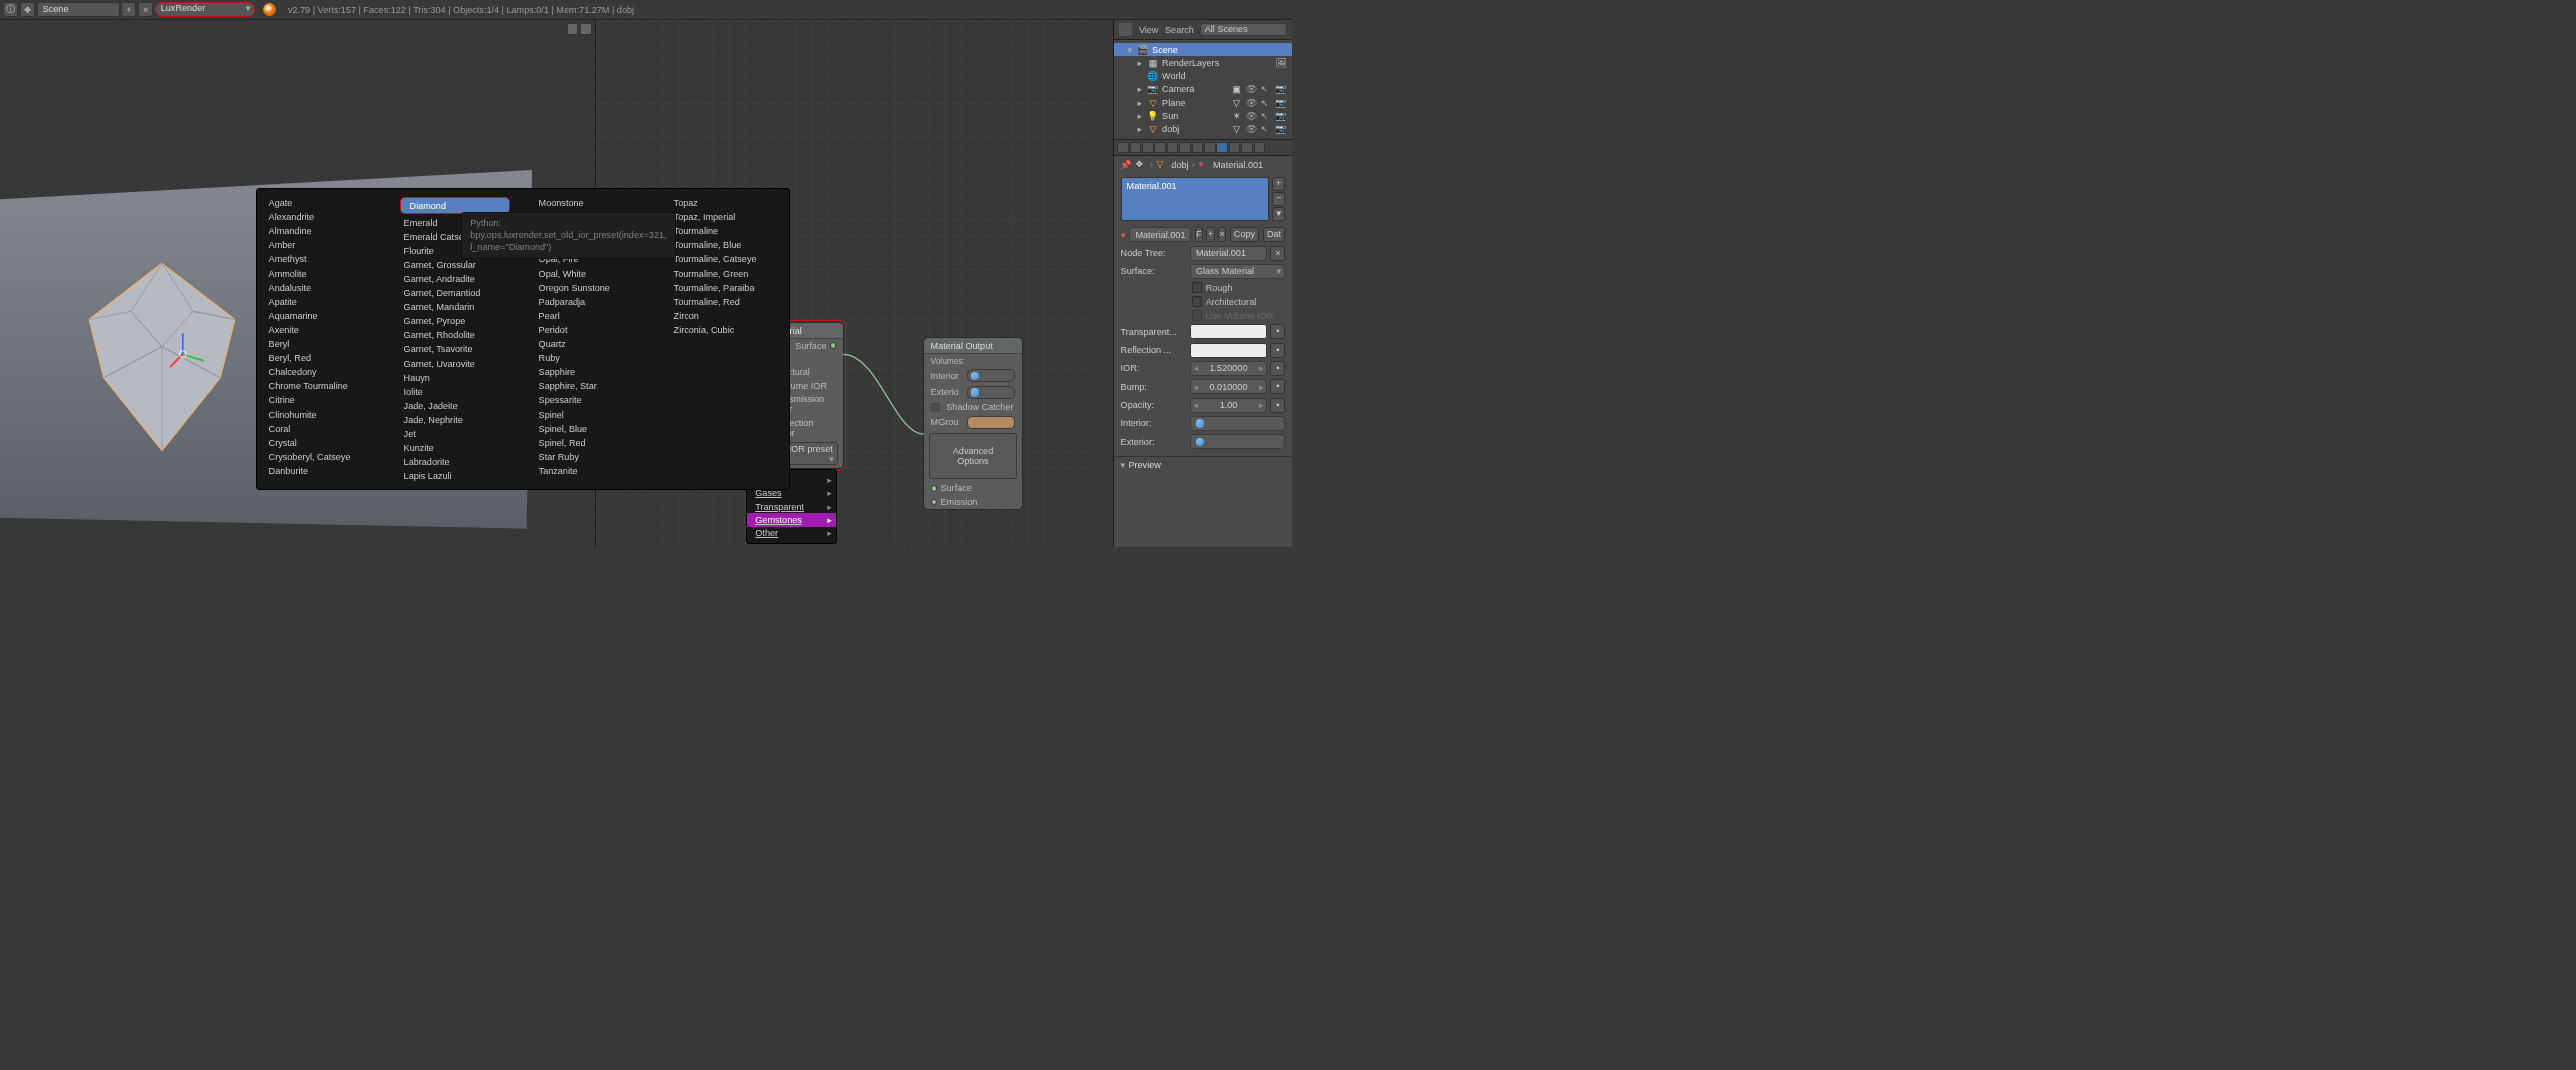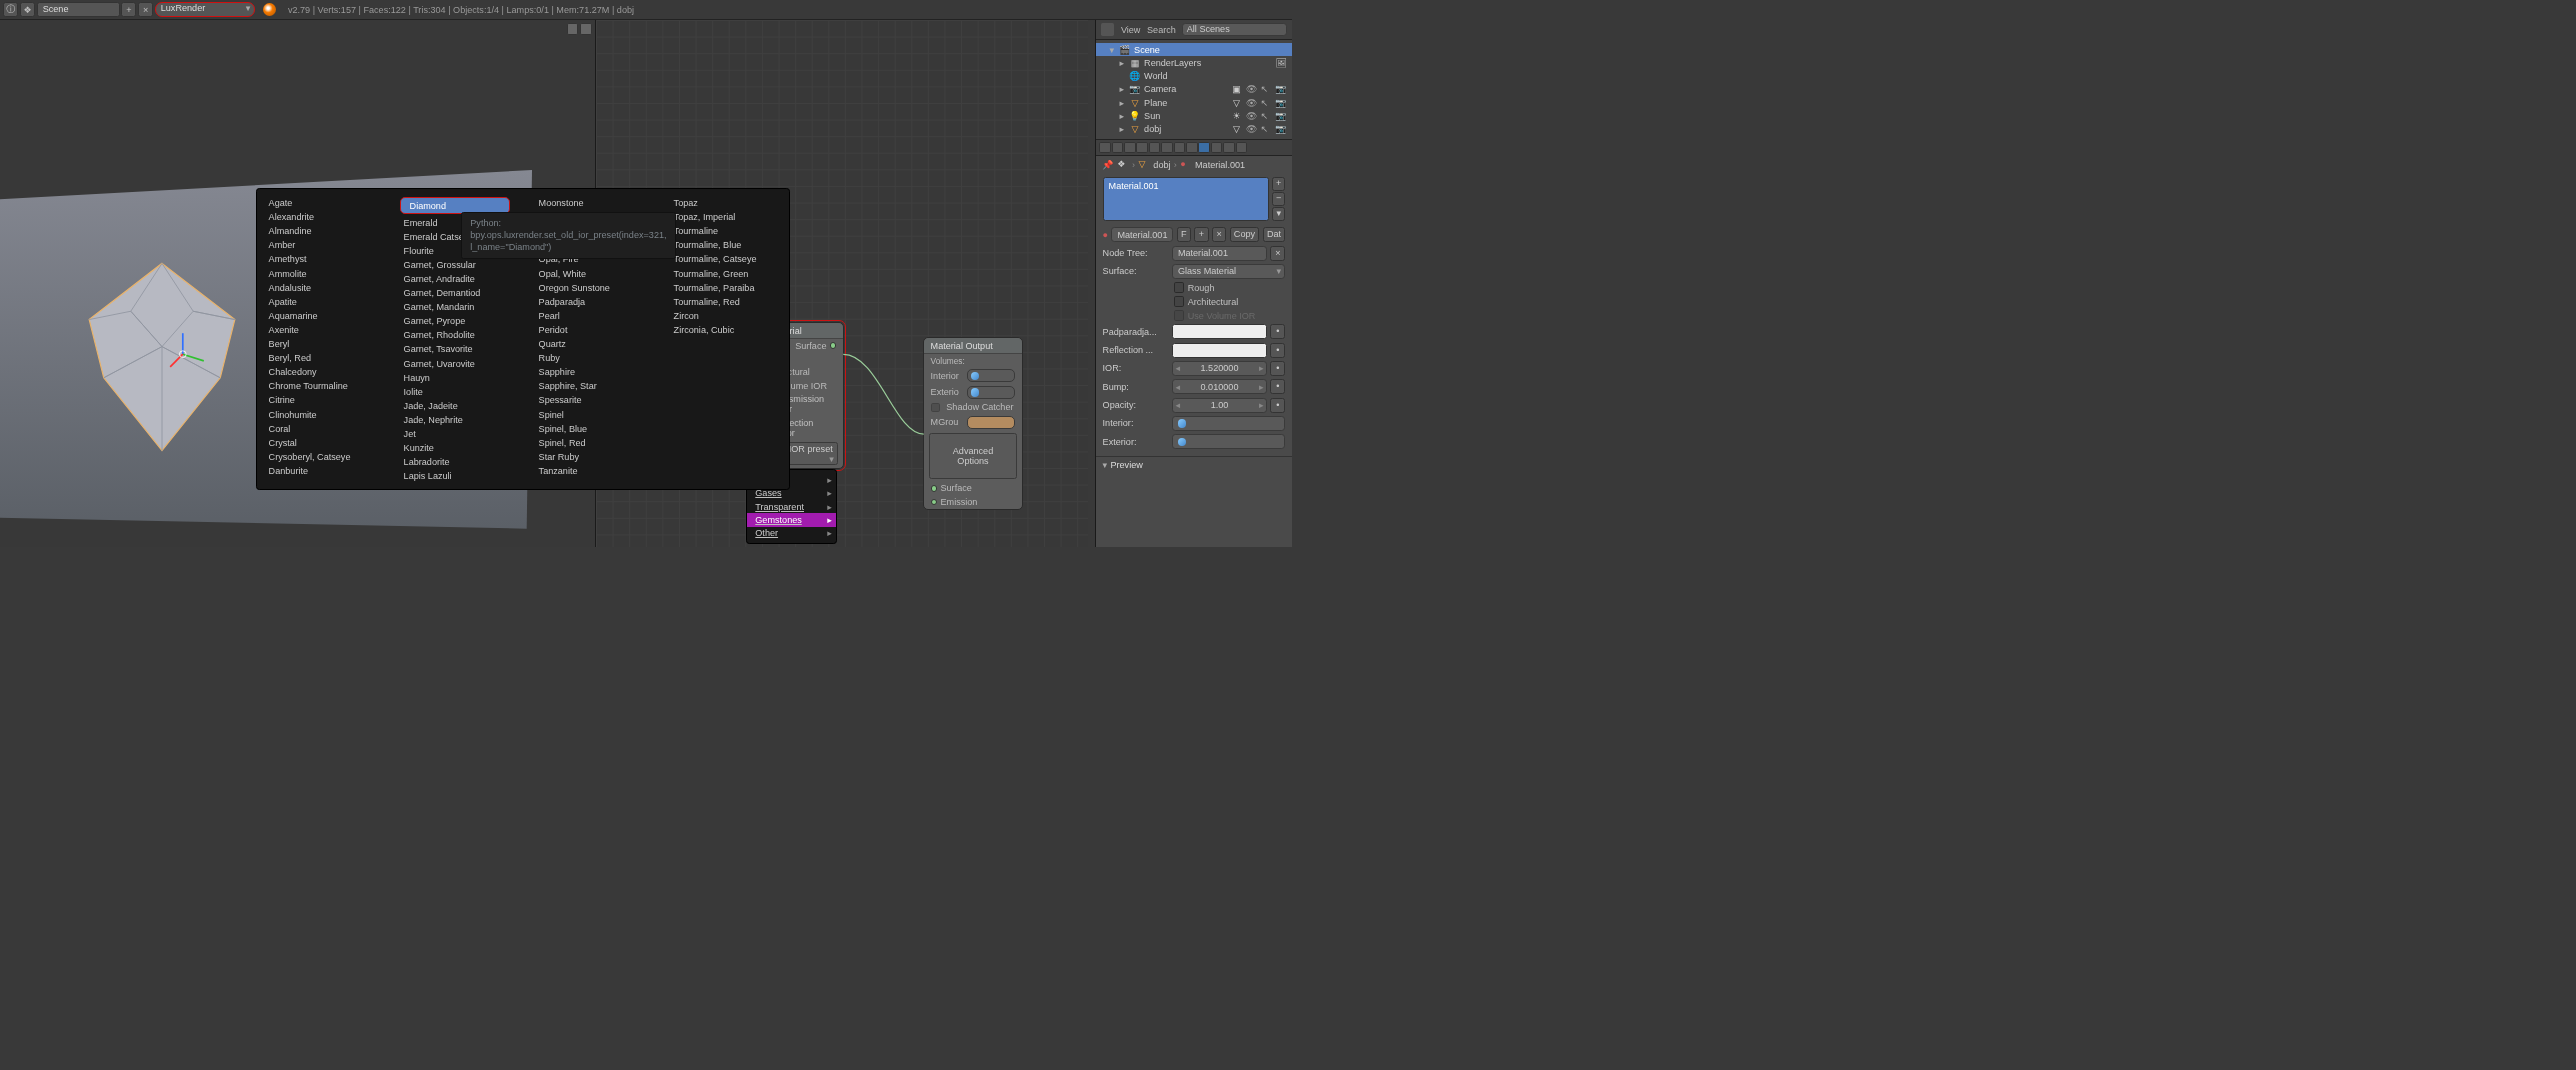--- a/index.html
+++ b/index.html
@@ -47,21 +47,21 @@
 .ior-submenu .mi::after { content: '▸'; position: absolute; right: 4.2px; color: #888; }
 .ior-submenu .mi.sel::after { color: #fff; }
 
 .preset-menu { position: absolute; top: 188px; left: 256px; background: #181818; border: 0.8px solid #000; border-radius: 3.3px; padding: 8.3px 8.3px 6.6px 8.3px; display: flex; gap: 25px; z-index: 40; }
 .preset-menu .col { display: flex; flex-direction: column; gap: 2.5px; min-width: 110px; }
 .preset-menu .pi { color: #ccc; padding: 0.8px 3.3px; border-radius: 5px; cursor: pointer; white-space: nowrap; }
 .preset-menu .pi.sel { background: #5680c2; color: #fff; padding: 2.5px 8.3px; border: 1.7px solid #cd1313; }
 
 .tooltip { position: absolute; top: 212px; left: 461px; background: #1f1f1f; border: 0.8px solid #111; border-radius: 2.5px; padding: 5px 8.3px; color: #7a8288; font-family: monospace; font-size: 9.1px; z-index: 41; max-width: 249px; line-height: 1.3; }
 
-.right-panel { position: absolute; top: 20px; right: 0; width: 197px; height: calc(100% - 20px); background: #4a4a4a; border-left: 0.8px solid #1a1a1a; display: flex; flex-direction: column; margin-left: 20px; }
+.right-panel { position: absolute; top: 20px; right: 0; width: 179px; height: calc(100% - 20px); background: #4a4a4a; border-left: 0.8px solid #1a1a1a; display: flex; flex-direction: column; margin-left: 20px; }
 .rp-header { height: 20px; background: #404040; display: flex; align-items: center; gap: 6.6px; padding: 0 5px; border-bottom: 0.8px solid #222; }
 .rp-header .ic { width: 13.3px; height: 13.3px; background: #555; border-radius: 1.7px; }
 .rp-header .txt { color: #bbb; }
 .outliner { background: #444; padding: 3.3px 0; border-bottom: 0.8px solid #222; }
 .ol-row { display: flex; align-items: center; gap: 3.3px; padding: 0.8px 5px 0.8px 11.6px; color: #ccc; }
 .ol-row.sel { background: #5680c2; color: #fff; }
 .ol-row .exp { width: 8.3px; color: #aaa; text-align: center; cursor: pointer; }
 .ol-row .ic { width: 11.6px; height: 11.6px; display: inline-flex; align-items: center; justify-content: center; }
 .ol-row .spacer { flex: 1; }
 .ol-row .vb { width: 11.6px; color: #aaa; cursor: pointer; }
@@ -435,21 +435,21 @@
       </div>
     <div class="prow" style="padding-left:71px">
         <span class="chk"></span>
         <span>Architectural</span>
       </div>
     <div class="prow dim-text" style="padding-left:71px">
         <span class="chk dim"></span>
         <span>Use Volume IOR</span>
       </div>
     <div class="prow">
-        <span class="lbl">Padparadja...</span>
+        <span class="lbl">Transparent...</span>
         <div class="swatch"></div>
         <span class="mini">•</span>
       </div>
     <div class="prow">
         <span class="lbl">Reflection ...</span>
         <div class="swatch"></div>
         <span class="mini">•</span>
       </div>
     <div class="prow">
         <span class="lbl">IOR:</span>

